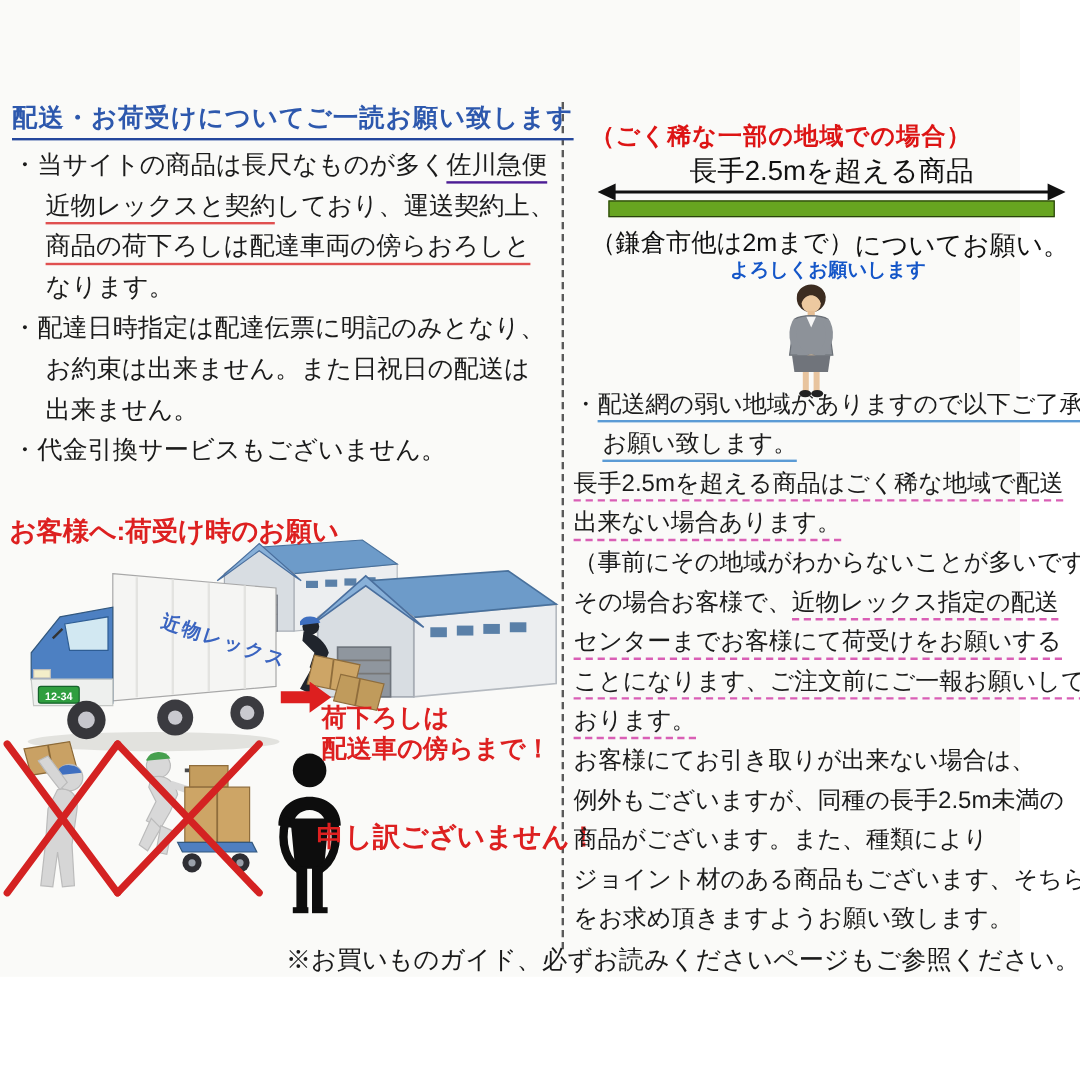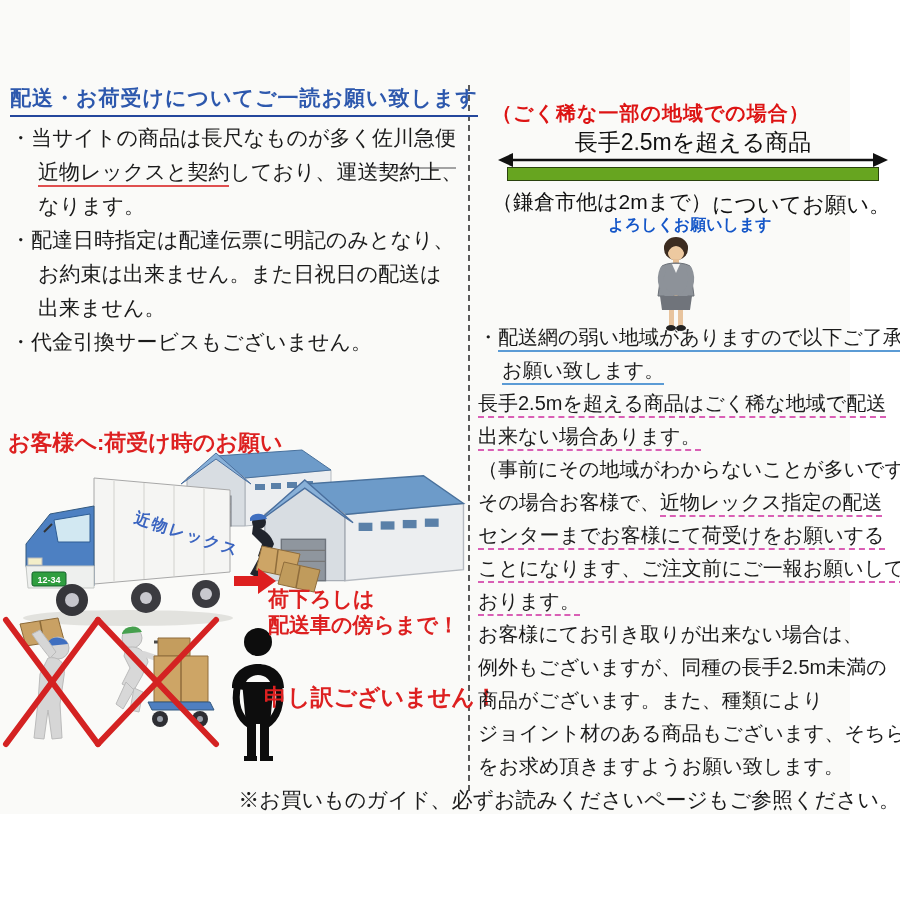--- a/index.html
+++ b/index.html
@@ -8,21 +8,21 @@
   .main-area { position:absolute; left:0; top:0; width:850px; height:814px; background:#fafaf8; }
   .divider { position:absolute; left:468px; top:85px; height:706px; width:0; border-left:2px dashed #5a5a5a; }
 
   
   .title { position:absolute; left:10px; top:84px; font-size:21px; font-weight:bold; color:#2d58ad;
            border-bottom:2px solid #24479c; padding-bottom:3px; letter-spacing:1px; white-space:nowrap; }
   .bullets { position:absolute; left:10px; top:122px; width:456px; font-size:21px; color:#1b1b1b; }
   .bullets .tline { height:34px; line-height:31px; white-space:nowrap; }
   .bullets .indent { padding-left:28px; }
 
-  .u-green { border-bottom:2px solid #a3a3a3; padding-bottom:18px; }
+  .u-green { border-bottom:2px solid #4c1d95; padding-bottom:2px; }
   .u-red   { border-bottom:2px solid #e05050; padding-bottom:2px; }
   .u-blue  { border-bottom:2px solid #5b9bd5; padding-bottom:2px; }
   .u-pink  { border-bottom:2px dashed #d95fb5; padding-bottom:2px; }
 
   .illustration { position:absolute; left:0; top:428px; width:466px; height:358px; }
   .illustration svg.scene { position:absolute; left:0; top:0; }
   .notice-heading { position:absolute; left:8px; top:0; font-size:22px; font-weight:bold; color:#dd2020; white-space:nowrap; }
   .truck-label { position:absolute; left:138px; top:80px; font-size:16px; font-weight:bold; color:#3a64c0;
                  transform:rotate(18deg); transform-origin:left top; white-space:nowrap; letter-spacing:2px; }
   .unload-note { position:absolute; left:268px; top:158px; font-size:21px; font-weight:bold; color:#dd2020; line-height:26px; white-space:nowrap; }
@@ -48,20 +48,21 @@
 <body>
 
 <div class="canvas">
   <div class="main-area">
     <div class="divider"></div>
 
     <div class="title">配送・お荷受けについてご一読お願い致します</div>
     <div class="bullets">
         <div class="tline"><span>・当サイトの商品は長尺なものが多く</span><span class="u-green">佐川急便</span></div>
         <div class="tline indent"><span class="u-red">近物レックスと契約</span><span>しており、運送契約上、</span></div>
+        <div class="tline indent"><span class="u-red">商品の荷下ろしは配達車両の傍らおろしと</span></div>
         <div class="tline indent"><span>なります。</span></div>
         <div class="tline"><span>・配達日時指定は配達伝票に明記のみとなり、</span></div>
         <div class="tline indent"><span>お約束は出来ません。また日祝日の配送は</span></div>
         <div class="tline indent"><span>出来ません。</span></div>
         <div class="tline"><span>・代金引換サービスもございません。</span></div>
       </div>
 
     <div class="illustration">
       <svg class="scene" width="466" height="358" viewBox="0 0 466 358">
 

